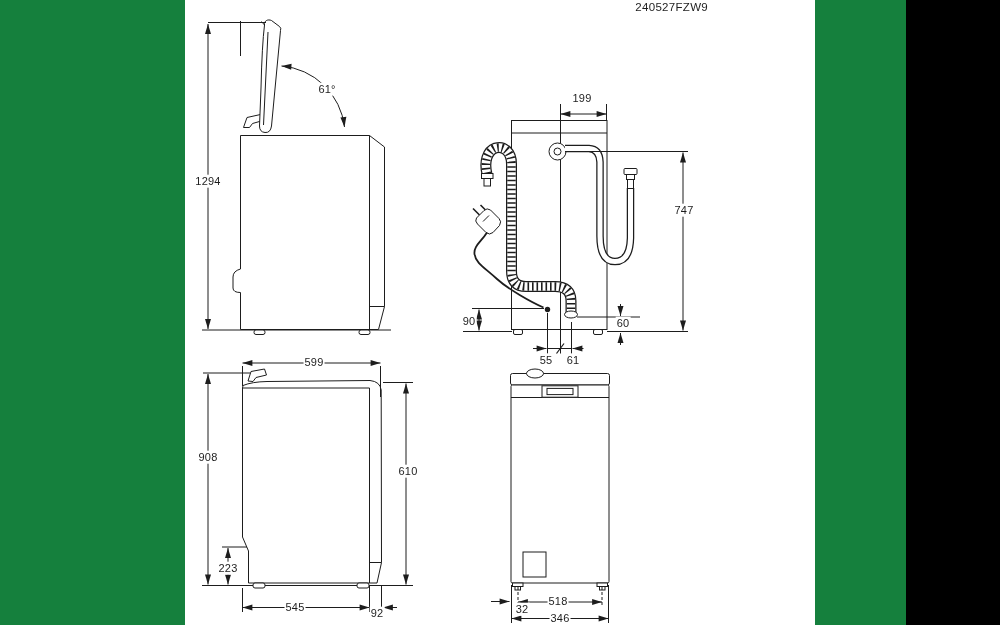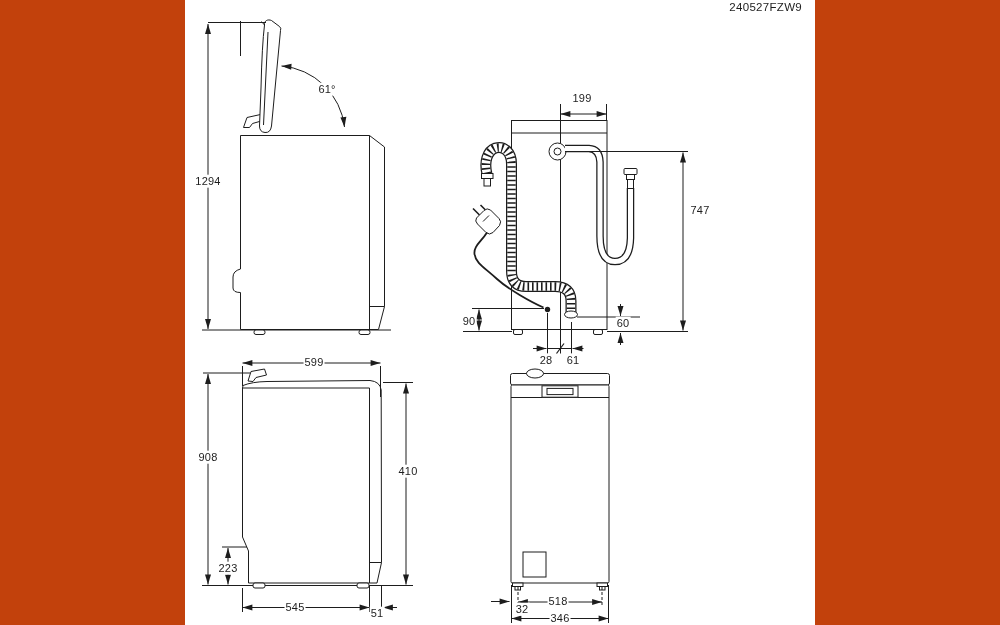--- a/index.html
+++ b/index.html
@@ -1,16 +1,16 @@
 <!DOCTYPE html>
 <html><head>
 <meta charset="utf-8">
 <style>
   html,body{margin:0;padding:0;background:#000;width:1000px;height:625px;overflow:hidden;}
-  #stage{position:relative;width:1000px;height:625px;background:#c2410c;font-family:"Liberation Sans",sans-serif;}
+  #stage{position:relative;width:906px;height:625px;background:#15803d;font-family:"Liberation Sans",sans-serif;}
   #paper{position:absolute;left:185px;top:0;width:630px;height:625px;background:#fff;}
   svg{position:absolute;left:0;top:0;}
   .lbl{
     position:absolute;
     transform:translate(-50%,-50%);
     background:#fff;
     color:#1d1d1d;
     font:11px/1.15 "Liberation Sans",sans-serif;
     letter-spacing:.2px;
     padding:0 1px;
@@ -190,27 +190,27 @@
         <line x1="511.5" y1="618.5" x2="608.5" y2="618.5" marker-start="url(#ah)" marker-end="url(#ah)"></line>
       </g>
     </g>
   </svg>
 
   <span class="code">240527FZW9</span>
 
   <span class="lbl" style="left:208px;top:181px">1294</span>
   <span class="lbl" style="left:327px;top:89px">61°</span>
   <span class="lbl" style="left:582px;top:98px">199</span>
-  <span class="lbl" style="left:700px;top:210px">747</span>
+  <span class="lbl" style="left:684px;top:210px">747</span>
   <span class="lbl" style="left:469px;top:321px">90</span>
   <span class="lbl" style="left:623px;top:323px">60</span>
-  <span class="lbl" style="left:546px;top:360px">28</span>
+  <span class="lbl" style="left:546px;top:360px">55</span>
   <span class="lbl" style="left:573px;top:360px">61</span>
   <span class="lbl" style="left:314px;top:362px">599</span>
   <span class="lbl" style="left:208px;top:457px">908</span>
-  <span class="lbl" style="left:408px;top:471px">410</span>
+  <span class="lbl" style="left:408px;top:471px">610</span>
   <span class="lbl" style="left:228px;top:568px">223</span>
   <span class="lbl" style="left:295px;top:607px">545</span>
-  <span class="lbl" style="left:377px;top:613px">51</span>
+  <span class="lbl" style="left:377px;top:613px">92</span>
   <span class="lbl" style="left:558px;top:601px">518</span>
   <span class="lbl" style="left:522px;top:609px">32</span>
   <span class="lbl" style="left:560px;top:618px">346</span>
 </div>
 
 </body></html>

